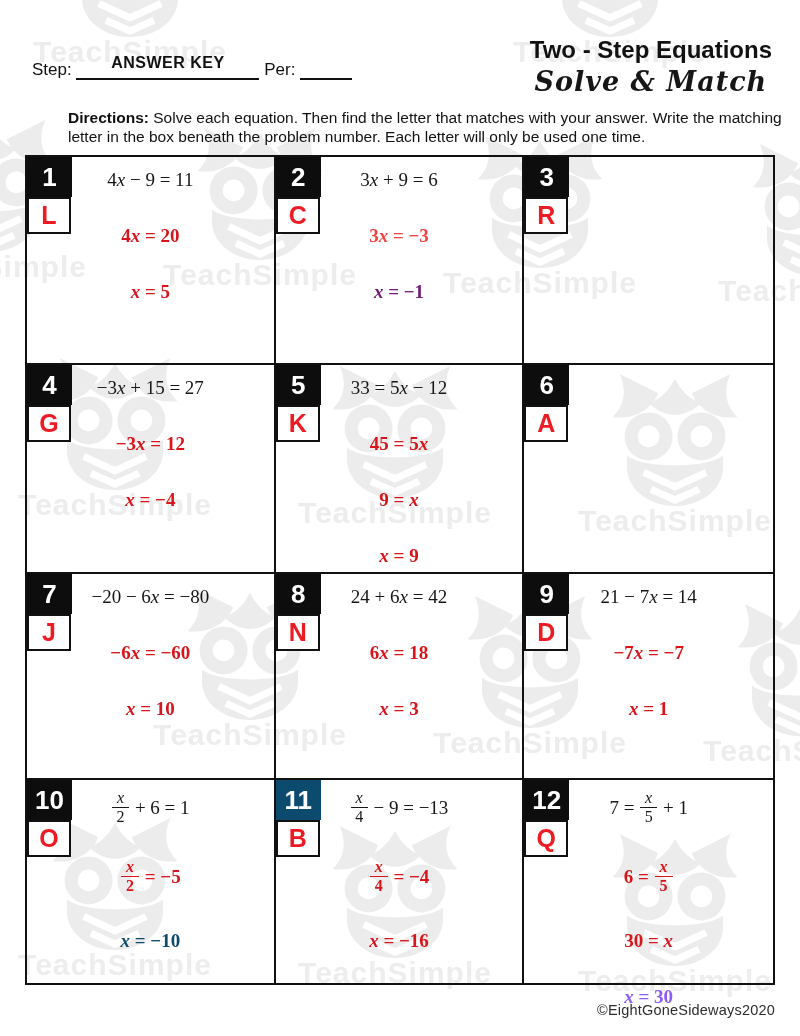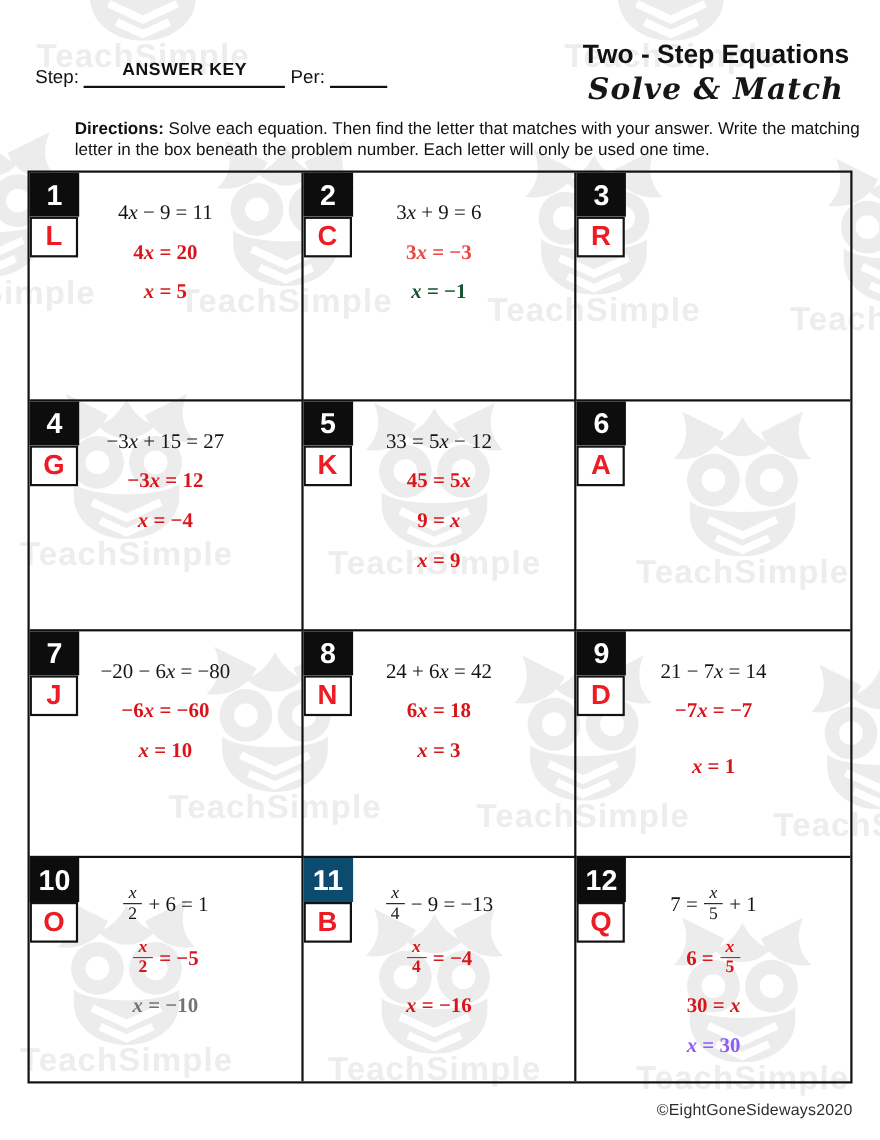--- a/index.html
+++ b/index.html
@@ -49,22 +49,22 @@
     position:absolute; top:0; left:0; width:45px; height:40px; background:#0d0d0d;
     color:#fff; font-weight:900; font-size:26px; display:flex; align-items:center;
     justify-content:center; line-height:1;
   }
   .letterbox{
     position:absolute; top:40px; left:0; width:40px; height:33px; background:#fff;
     border:2.5px solid #111; font-weight:900; font-size:25px; display:flex;
     align-items:center; justify-content:center; line-height:1;
   }
   .work{
-    position:absolute; left:0; right:0; top:0; padding-top:25px;
-    display:flex; flex-direction:column; align-items:center; gap:12px;
+    position:absolute; left:0; right:0; top:0; padding-top:11px;
+    display:flex; flex-direction:column; align-items:center; gap:32px;
   }
   .equation{
     font-family:"Liberation Serif", serif; font-size:19px; color:#161616;
     line-height:24px; white-space:nowrap;
   }
   .step{
     font-family:"Liberation Serif", serif; font-size:19px; font-weight:bold;
     line-height:24px; white-space:nowrap;
   }
   .equation i, .step i{font-style:italic;}
@@ -363,21 +363,21 @@
           <div class="step" style="color: rgb(216, 21, 27);">4<i>x</i> = 20</div>
           <div class="step" style="color: rgb(216, 21, 27);"><i>x</i> = 5</div>
         </div>
         <div class="numbox" style="background: rgb(13, 13, 13);">1</div>
         <div class="letterbox" style="color: rgb(237, 28, 36);">L</div>
       </div>
       <div class="cell">
         <div class="work">
           <div class="equation">3<i>x</i> + 9 = 6</div>
           <div class="step" style="color: #ef4444;">3<i>x</i> = −3</div>
-          <div class="step" style="color: #14532d;"><i>x</i> = −1</div>
+          <div class="step" style="color: #701a75;"><i>x</i> = −1</div>
         </div>
         <div class="numbox" style="background: rgb(13, 13, 13);">2</div>
         <div class="letterbox" style="color: rgb(237, 28, 36);">C</div>
       </div>
       <div class="cell last-col">
         <div class="numbox" style="background: rgb(13, 13, 13);">3</div>
         <div class="letterbox" style="color: rgb(237, 28, 36);">R</div>
       </div>
       <div class="cell">
         <div class="work">
@@ -417,30 +417,30 @@
           <div class="step" style="color: rgb(216, 21, 27);">6<i>x</i> = 18</div>
           <div class="step" style="color: rgb(216, 21, 27);"><i>x</i> = 3</div>
         </div>
         <div class="numbox" style="background: rgb(13, 13, 13);">8</div>
         <div class="letterbox" style="color: rgb(237, 28, 36);">N</div>
       </div>
       <div class="cell last-col">
         <div class="work">
           <div class="equation">21 − 7<i>x</i> = 14</div>
           <div class="step" style="color: rgb(216, 21, 27);">−7<i>x</i> = −7</div>
-          <div class="step" style="color: rgb(216, 21, 27); margin-top: 15px;"><i>x</i> = 1</div>
+          <div class="step" style="color: rgb(216, 21, 27);"><i>x</i> = 1</div>
         </div>
         <div class="numbox" style="background: rgb(13, 13, 13);">9</div>
         <div class="letterbox" style="color: rgb(237, 28, 36);">D</div>
       </div>
       <div class="cell last-row">
         <div class="work">
           <div class="equation"><span class="frac"><span class="fnum"><i>x</i></span><span class="fden">2</span></span> + 6 = 1</div>
           <div class="step" style="color: rgb(216, 21, 27);"><span class="frac"><span class="fnum"><i>x</i></span><span class="fden">2</span></span> = −5</div>
-          <div class="step" style="color: #737373;"><i>x</i> = −10</div>
+          <div class="step" style="color: #0c4a6e;"><i>x</i> = −10</div>
         </div>
         <div class="numbox" style="background: rgb(13, 13, 13);">10</div>
         <div class="letterbox" style="color: rgb(237, 28, 36);">O</div>
       </div>
       <div class="cell last-row">
         <div class="work">
           <div class="equation"><span class="frac"><span class="fnum"><i>x</i></span><span class="fden">4</span></span> − 9 = −13</div>
           <div class="step" style="color: rgb(216, 21, 27);"><span class="frac"><span class="fnum"><i>x</i></span><span class="fden">4</span></span> = −4</div>
           <div class="step" style="color: rgb(216, 21, 27);"><i>x</i> = −16</div>
         </div>

